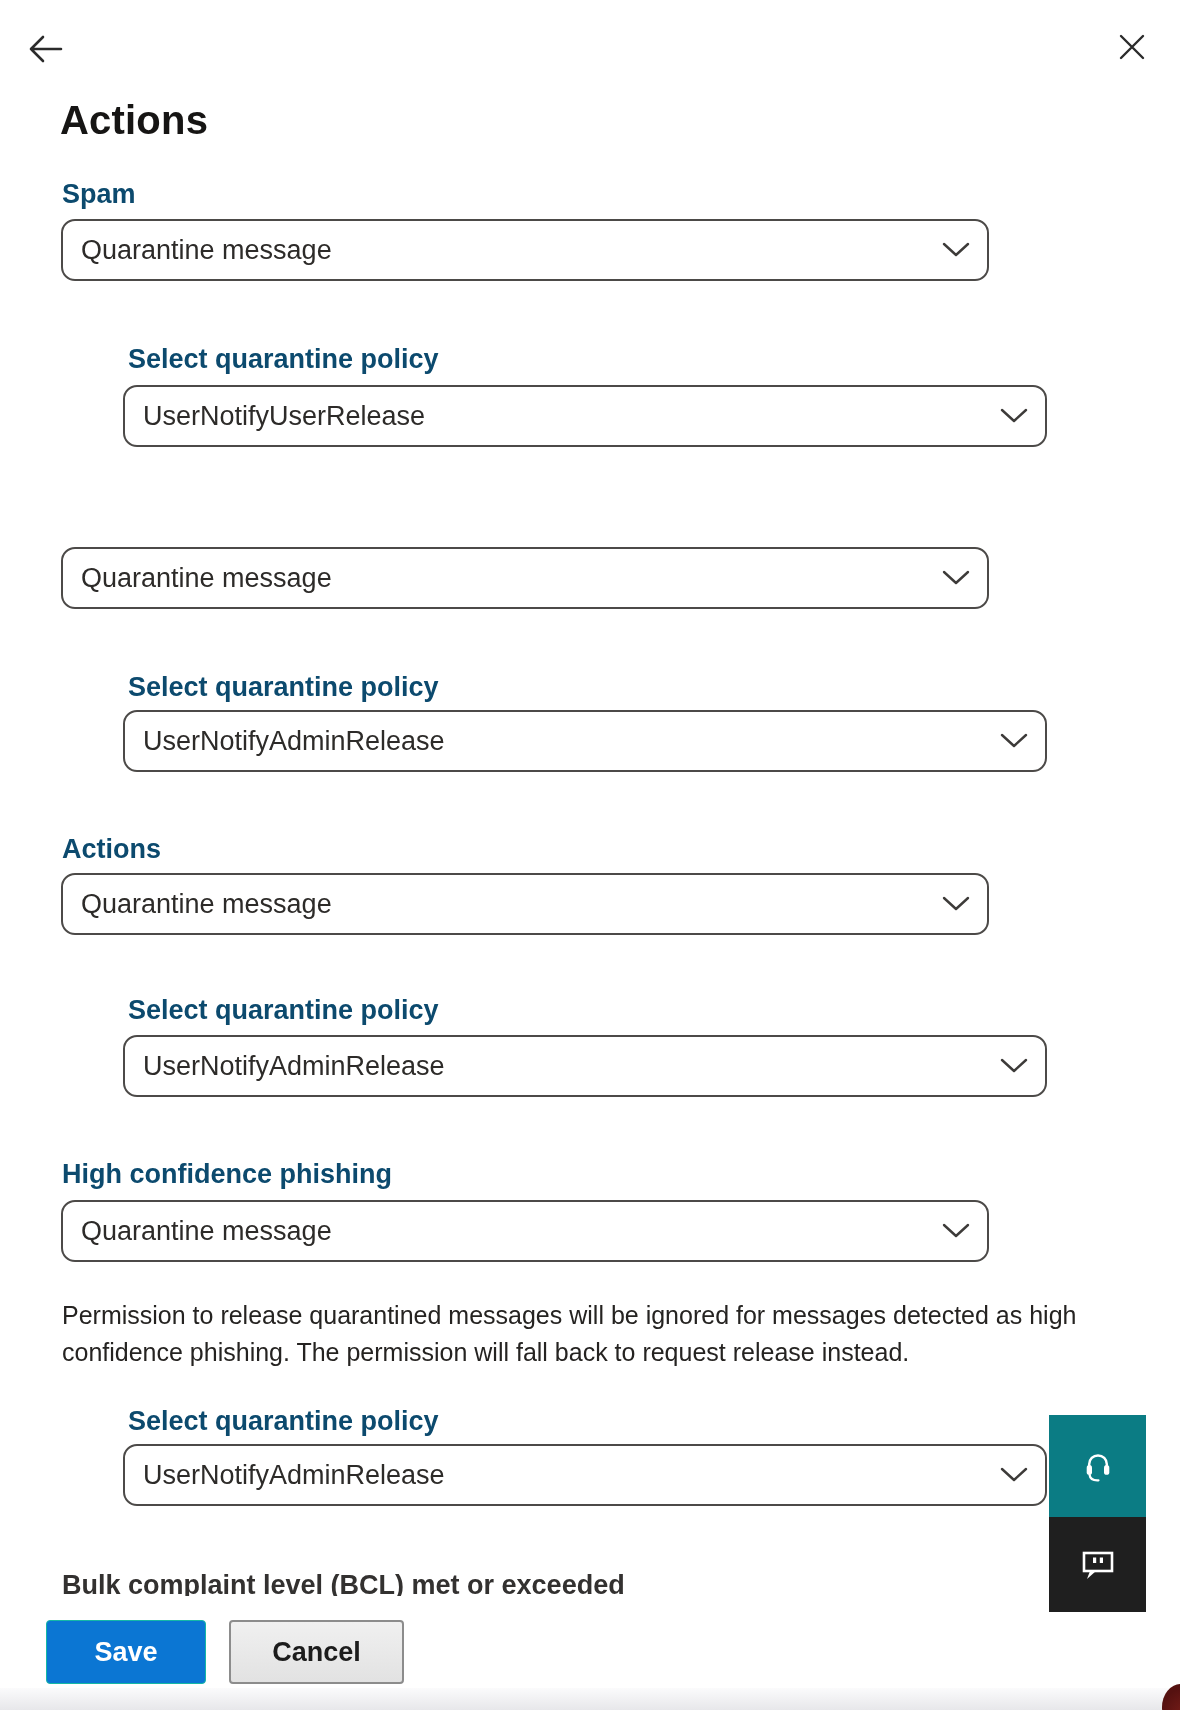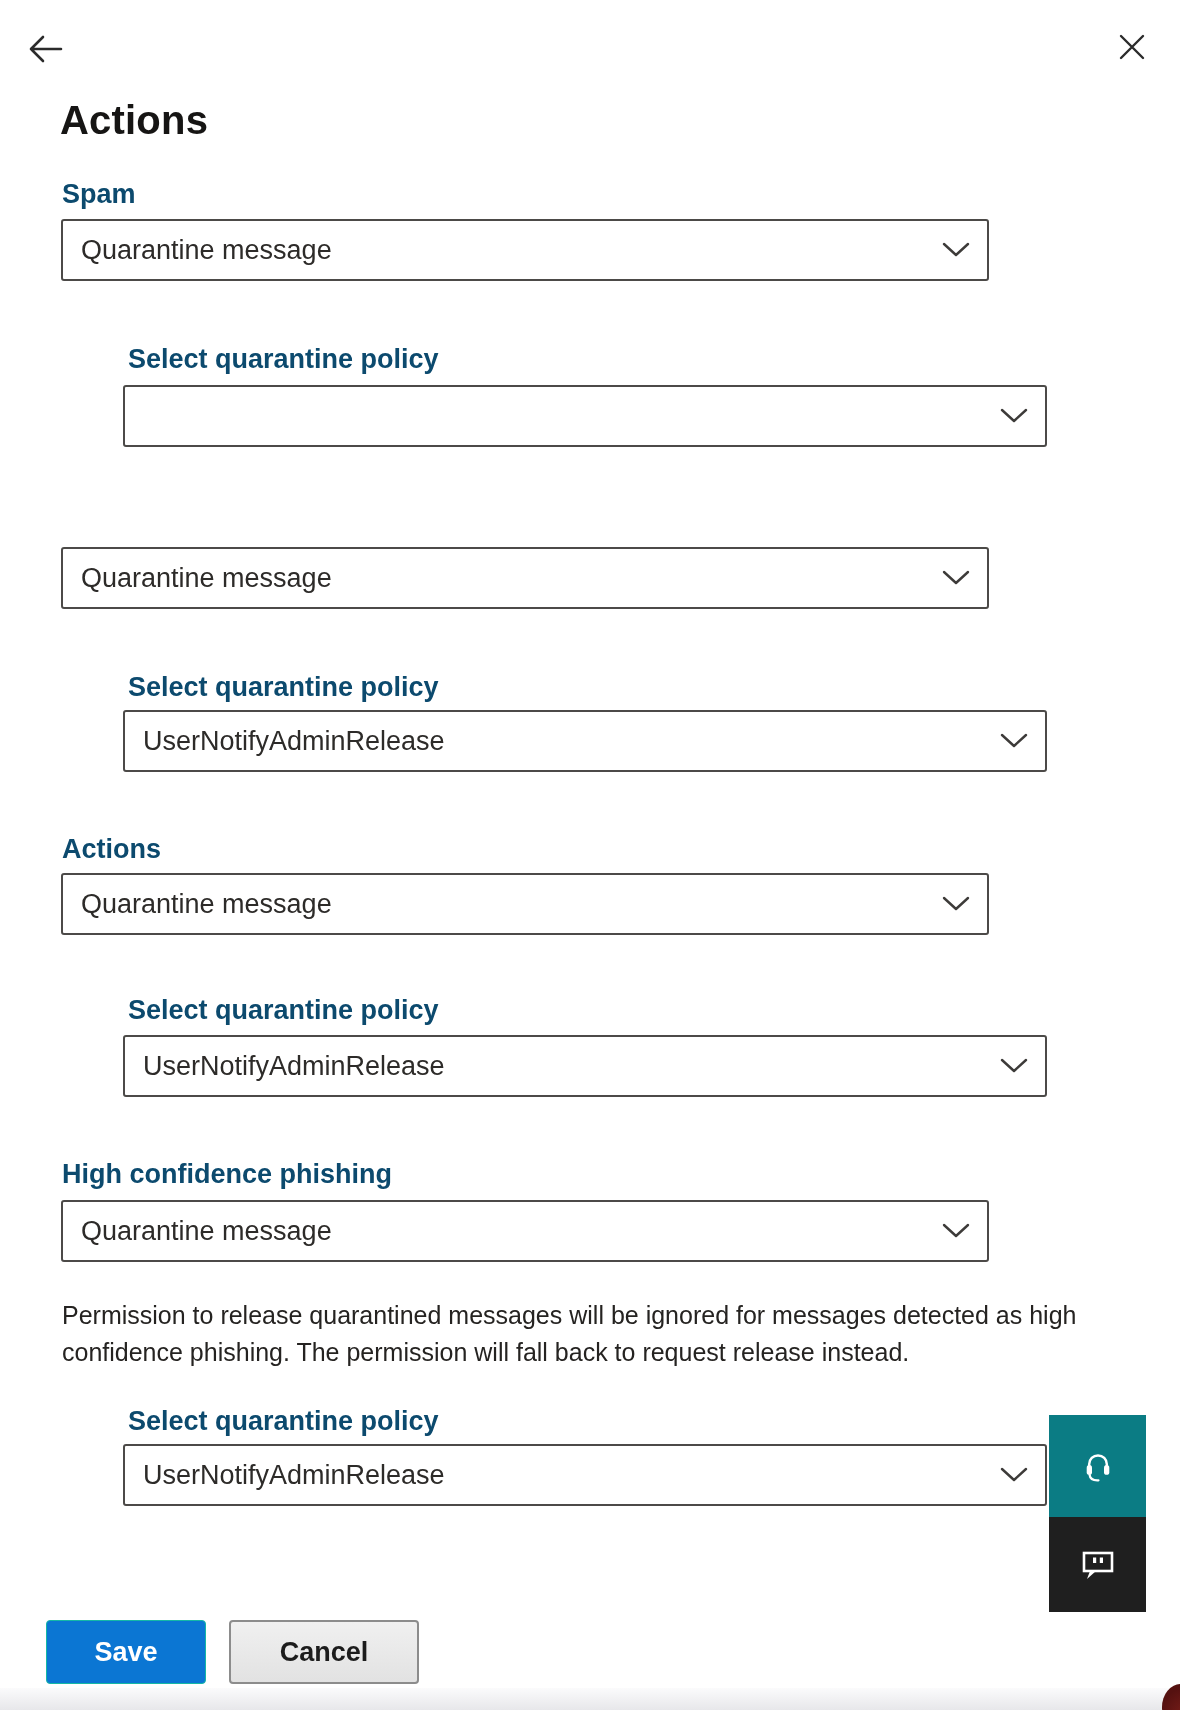--- a/index.html
+++ b/index.html
@@ -16,21 +16,21 @@
   .title {
     position:absolute; left:60px; top:98px;
     font-size:40px; font-weight:700; color:#161514; letter-spacing:0.2px;
   }
   .field-label {
     position:absolute; font-size:27px; font-weight:600; color:#0c4a6e;
     line-height:32px; white-space:nowrap;
   }
   .dropdown {
     position:absolute; height:62px; background:#ffffff;
-    border:2px solid #4c4a48; border-radius:3px;
+    border:2px solid #4c4a48; border-radius:14px;
     display:flex; align-items:center; cursor:pointer;
   }
   .dropdown .value {
     padding-left:18px; font-size:27px; font-weight:400; color:#2d2b29;
     white-space:nowrap; overflow:hidden;
   }
   .dropdown .chev {
     position:absolute; right:16px; top:50%; transform:translateY(-50%);
     width:30px; height:18px; display:block;
   }
@@ -51,21 +51,21 @@
   .btn {
     position:absolute; top:1620px; height:64px; border-radius:4px;
     font-family:inherit; font-size:27px; font-weight:600; cursor:pointer;
     display:flex; align-items:center; justify-content:center;
   }
   .btn-save {
     left:46px; width:160px; background:#0b76d3; border:1px solid #14b8a6;
     color:#ffffff;
   }
   .btn-cancel {
-    left:229px; width:190px; border:2px solid #8c8c8c; color:#1c1c1c;
+    left:229px; width:175px; border:2px solid #8c8c8c; color:#1c1c1c;
     background:linear-gradient(#f0f0f0,#e2e2e2);
   }
   .widget {
     position:absolute; left:1049px; width:97px; border:none; cursor:pointer;
     display:flex; align-items:center; justify-content:center;
   }
   .widget-support { top:1415px; height:102px; background:#0b7c84; }
   .widget-feedback { top:1517px; height:95px; background:#1f1f1f; }
   .footer-grad {
     position:absolute; left:0; top:1688px; width:1180px; height:22px;
@@ -103,20 +103,21 @@
   <div class="field-label" style="left:62px;top:178px;">Spam</div>
   <div class="dropdown outer" style="top:219px;">
     <span class="value">Quarantine message</span>
     <svg class="chev" viewBox="0 0 30 18">
       <path d="M3 3 L15 14 L27 3" stroke="#3d3b39" stroke-width="2.4" fill="none" stroke-linecap="round" stroke-linejoin="round"></path>
     </svg>
   </div>
 
   <div class="field-label" style="left:128px;top:343px;">Select quarantine policy</div>
   <div class="dropdown inner" style="top:385px;">
+    <span class="value">UserNotifyUserRelease</span>
     <svg class="chev" viewBox="0 0 30 18">
       <path d="M3 3 L15 14 L27 3" stroke="#3d3b39" stroke-width="2.4" fill="none" stroke-linecap="round" stroke-linejoin="round"></path>
     </svg>
   </div>
 
   <div class="dropdown outer" style="top:547px;">
     <span class="value">Quarantine message</span>
     <svg class="chev" viewBox="0 0 30 18">
       <path d="M3 3 L15 14 L27 3" stroke="#3d3b39" stroke-width="2.4" fill="none" stroke-linecap="round" stroke-linejoin="round"></path>
     </svg>
@@ -157,20 +158,23 @@
   <p class="note">Permission to release quarantined messages will be ignored for messages detected as high confidence phishing. The permission will fall back to request release instead.</p>
 
   <div class="field-label" style="left:128px;top:1405px;">Select quarantine policy</div>
   <div class="dropdown inner" style="top:1444px;">
     <span class="value">UserNotifyAdminRelease</span>
     <svg class="chev" viewBox="0 0 30 18">
       <path d="M3 3 L15 14 L27 3" stroke="#3d3b39" stroke-width="2.4" fill="none" stroke-linecap="round" stroke-linejoin="round"></path>
     </svg>
   </div>
 
+  <div class="bulk-clip">
+    <span>Bulk complaint level (BCL) met or exceeded</span>
+  </div>
 
   <div class="footer-grad"></div>
 
   <button class="btn btn-save">Save</button>
   <button class="btn btn-cancel">Cancel</button>
 
   <button class="widget widget-support">
     <span style="display:flex;">
       <svg width="30" height="34" viewBox="0 0 34 38" fill="none">
         <path d="M7 21 v-4 a10 10 0 0 1 20 0 v4" stroke="#ffffff" stroke-width="2.8"></path>

